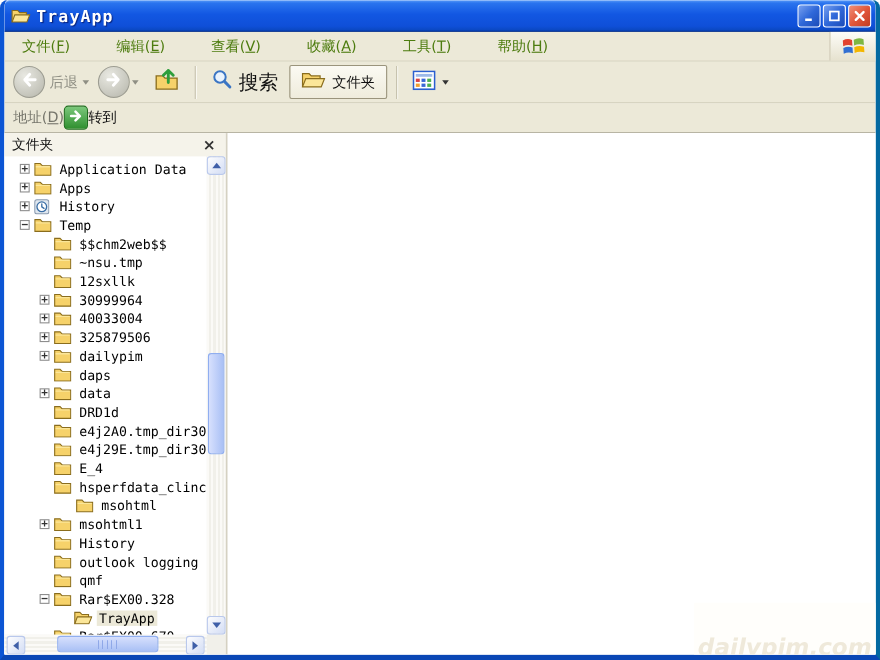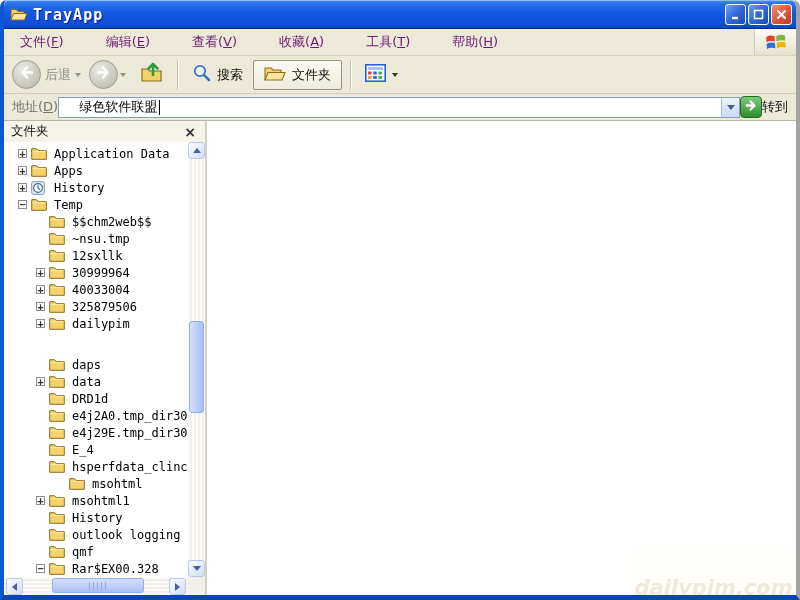--- a/index.html
+++ b/index.html
@@ -1,18 +1,18 @@
 <!DOCTYPE html>
 <html><head>
 <meta charset="utf-8">
 <style>
   html,body{margin:0;padding:0;background:#fff;}
   .window{
     position:relative;width:800px;height:600px;box-sizing:border-box;
-    border-left:4px solid #0c55d4;border-right:4px solid #a3a3a3;border-bottom:5px solid #0a47b5;
+    border-left:4px solid #0c55d4;border-right:4px solid #0369a1;border-bottom:5px solid #0a47b5;
     border-radius:7px 7px 0 0;overflow:hidden;background:#fff;
     font-family:"DejaVu Sans","Liberation Sans",sans-serif;
   }
   
   .titlebar{
     height:29px;display:flex;align-items:center;padding:0 4px 0 6px;
     background:linear-gradient(180deg,#5a9cf8 0%,#2a74ee 10%,#1257e2 45%,#0f4fd8 82%,#0845b8 100%);
     border-radius:5px 5px 0 0;
     box-shadow:inset 0 1px 0 rgba(255,255,255,.35), inset 0 -1px 0 rgba(0,20,90,.45);
   }
@@ -24,42 +24,42 @@
   }
   .win-buttons{margin-left:auto;display:flex;gap:2px;}
   .winbtn{width:21px;height:21px;border-radius:3px;border:1px solid #fff;display:flex;align-items:center;justify-content:center;box-sizing:border-box;}
   .winbtn.blue{background:linear-gradient(135deg,#78a0ef 0%,#2f68d9 50%,#1b4bb8 100%);}
   .winbtn.close{background:linear-gradient(135deg,#f09078 0%,#e1573c 50%,#c33c22 100%);}
   
   .menubar{
     height:27px;display:flex;align-items:center;background:#ece9d8;
     border-bottom:1px solid #d8d4c0;padding-left:6px;position:relative;box-sizing:border-box;
   }
-  .menu-item{font-size:13px;color:#701a75;padding:3px 10px;margin-right:22px;cursor:default;}
+  .menu-item{font-size:13px;color:#4d7c0f;padding:3px 10px;margin-right:22px;cursor:default;}
   .menu-item u{text-decoration:underline;}
   .winlogo-tile{
     margin-left:auto;width:41px;align-self:stretch;display:flex;align-items:center;justify-content:center;
     border-left:1px solid #cfcbb6;background:linear-gradient(180deg,#fdfcf7,#e6e2cf);
   }
   
   .toolbar{
     height:38px;display:flex;align-items:center;background:#ece9d8;
     border-bottom:1px solid #cfcbb8;padding-left:8px;box-sizing:border-box;
   }
   .nav-circle{
     width:27px;height:27px;border-radius:50%;flex:none;
     background:radial-gradient(circle at 35% 30%,#e9e9e2,#b5b5aa);
     border:1px solid #9d9d92;display:flex;align-items:center;justify-content:center;
   }
   .tb-label-disabled{font-size:13px;color:#8f8f84;margin:0 2px 0 4px;}
   .chev{width:0;height:0;border-left:3.5px solid transparent;border-right:3.5px solid transparent;border-top:4px solid #8f8f84;margin:0 8px 0 2px;}
   .chev.dark{border-top-color:#333;}
   .up-btn{margin:0 6px;display:flex;align-items:center;}
   .tb-sep{width:1px;height:30px;background:#c7c3ae;box-shadow:1px 0 0 #fbfaf4;margin:0 6px;flex:none;}
-  .tb-group{display:flex;align-items:center;padding:0 8px;gap:5px;font-size:13px;color:#111;}
+  .tb-group{display:flex;align-items:center;padding:0 8px;gap:5px;font-size:18px;color:#111;}
   .folders-btn{
     display:flex;align-items:center;gap:6px;font-size:13px;color:#111;
     border:1px solid #9a947c;background:linear-gradient(180deg,#fbfaf3,#efecdc);
     border-radius:2px;padding:4px 10px;margin:0 2px;
   }
   .views-btn{display:flex;align-items:center;padding:0 8px;gap:4px;}
   
   .addressbar{
     height:27px;display:flex;align-items:center;background:#ece9d8;
     border-bottom:1px solid #b8b5a4;padding:0 8px;box-sizing:border-box;gap:0;
@@ -240,27 +240,20 @@
           <rect x="8.2" y="12" width="3.6" height="3" fill="#3a67d6"></rect>
           <rect x="13.4" y="12" width="3.6" height="3" fill="#4caf50"></rect>
         </svg>
       </span>
       <span class="chev dark"></span>
     </div>
   </div>
 
   <div class="addressbar">
     <span class="addr-label" id="addr-label">地址(<u>D</u>)</span>
-    <div class="addr-combo">
-      <span>绿色软件联盟</span>
-      <span class="caret"></span>
-      <div class="combo-drop">
-        <span class="arr"></span>
-      </div>
-    </div>
     <div class="go-btn">
       <span>
         <svg width="15" height="15" viewBox="0 0 17 17">
             <path d="M3 8.5 H11 M7.5 4 L12 8.5 L7.5 13" fill="none" stroke="#fff" stroke-width="2.6" stroke-linecap="round" stroke-linejoin="round"></path>
           </svg>
       </span>
     </div>
     <span class="go-label">转到</span>
   </div>
 
@@ -375,21 +368,21 @@
           <div class="tree-row" style="padding-left: 32px;">
             <span class="expander">+</span>
             <span class="tree-icon">
               <svg width="16" height="13" viewBox="0 0 16 13">
                 <path d="M0.7 12.3 V1.7 H5.6 L7.6 3.7 H15.3 V12.3 Z" fill="#f6d26a" stroke="#8a6d1d" stroke-width="1"></path>
                 <path d="M1.6 4.6 H14.4" stroke="#fbe699" stroke-width="1.2"></path>
               </svg>
             </span>
             <span class="tree-label">dailypim</span>
           </div>
-          <div class="tree-row" style="padding-left: 32px; margin-top: 24px;">
+          <div class="tree-row" style="padding-left: 32px;">
             <span class="expander spacer"></span>
             <span class="tree-icon">
               <svg width="16" height="13" viewBox="0 0 16 13">
                 <path d="M0.7 12.3 V1.7 H5.6 L7.6 3.7 H15.3 V12.3 Z" fill="#f6d26a" stroke="#8a6d1d" stroke-width="1"></path>
                 <path d="M1.6 4.6 H14.4" stroke="#fbe699" stroke-width="1.2"></path>
               </svg>
             </span>
             <span class="tree-label">daps</span>
           </div>
           <div class="tree-row" style="padding-left: 32px;">

